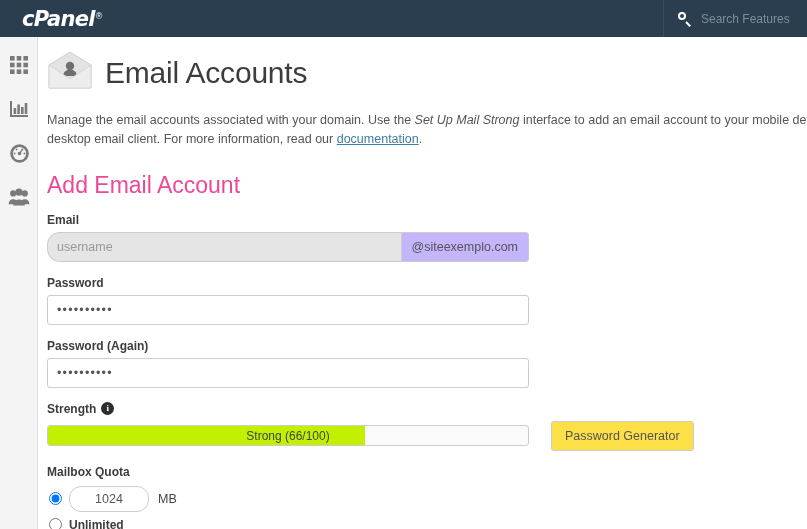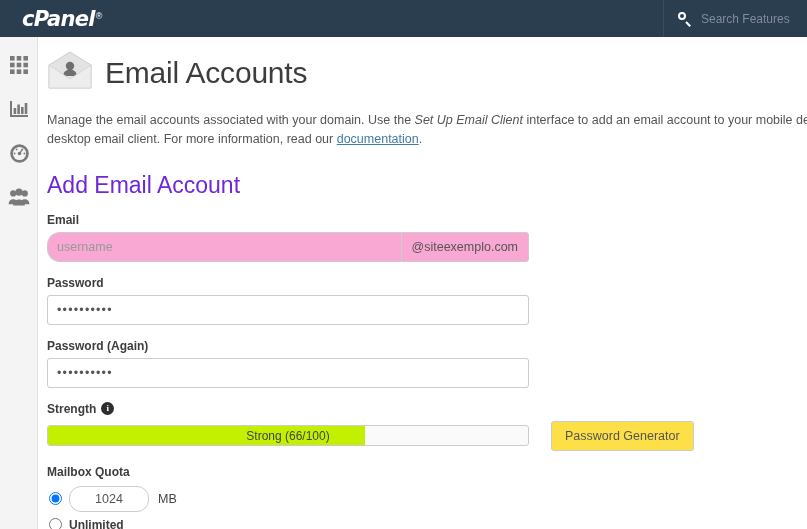--- a/index.html
+++ b/index.html
@@ -156,21 +156,21 @@
     white-space: normal;
   }
   .page-desc i { font-style: italic; }
   .page-desc a {
     color: #3f7ca6;
     text-decoration: underline;
   }
   .section-title {
     font-size: 23px;
     font-weight: normal;
-    color: #6d28d9;
+    color: #ec4899;
     margin: 22px 0 0 0;
   }
   .field-label {
     font-size: 12px;
     font-weight: bold;
     color: #3d3d3d;
     margin: 14px 0 5px 0;
     display: block;
   }
 
@@ -182,36 +182,36 @@
   .text-input {
     flex: 1;
     height: 30px;
     box-sizing: border-box;
     border: 1px solid #cccccc;
     border-radius: 13px;
     padding: 0 9px;
     font-size: 12.5px;
     color: #555555;
     outline: none;
-    background: #f9a8d4;
+    background: #e5e5e5;
     font-family: "Liberation Sans", sans-serif;
   }
   .text-input::placeholder { color: #999999; }
   .input-group .text-input {
     border-top-right-radius: 0;
     border-bottom-right-radius: 0;
     border-right: none;
   }
   .input-addon {
     height: 30px;
     box-sizing: border-box;
     display: flex;
     align-items: center;
     padding: 0 10px;
-    background: #f9a8d4;
+    background: #c4b5fd;
     border: 1px solid #cccccc;
     border-top-right-radius: 3px;
     border-bottom-right-radius: 3px;
     font-size: 12.5px;
     color: #555555;
     white-space: nowrap;
   }
   .pw-input {
     width: 482px;
     height: 30px;
@@ -421,21 +421,21 @@
           <path d="M2 14 L23 1 L44 14 L44 37 L2 37 Z" fill="#e3e3e3" stroke="#cfcfcf" stroke-width="1"></path>
           <circle cx="23" cy="15" r="4.2" fill="#6f6f6f"></circle>
           <path d="M16.2 25c0-4 3.1-6.4 6.8-6.4s6.8 2.4 6.8 6.4z" fill="#6f6f6f"></path>
           <path d="M2 14 L23 28 L44 14 L44 37 L2 37 Z" fill="#ededed" stroke="#d6d6d6" stroke-width="1"></path>
         </svg>
       </span>
       <h1 class="page-title">Email Accounts</h1>
     </div>
 
     <p class="page-desc">
-      <span>Manage the email accounts associated with your domain. Use the </span><i>Set Up Email Client</i><span> interface to add an email account to your mobile device or desktop email client. For more information, read our </span><a href="#">documentation</a><span>.</span>
+      <span>Manage the email accounts associated with your domain. Use the </span><i>Set Up Mail Strong</i><span> interface to add an email account to your mobile device or desktop email client. For more information, read our </span><a href="#">documentation</a><span>.</span>
     </p>
 
     <h2 class="section-title">Add Email Account</h2>
 
     
     <label class="field-label">Email</label>
     <div class="input-group">
       <input class="text-input" type="text" placeholder="username" style="">
       <span class="input-addon">@siteexemplo.com</span>
     </div>

